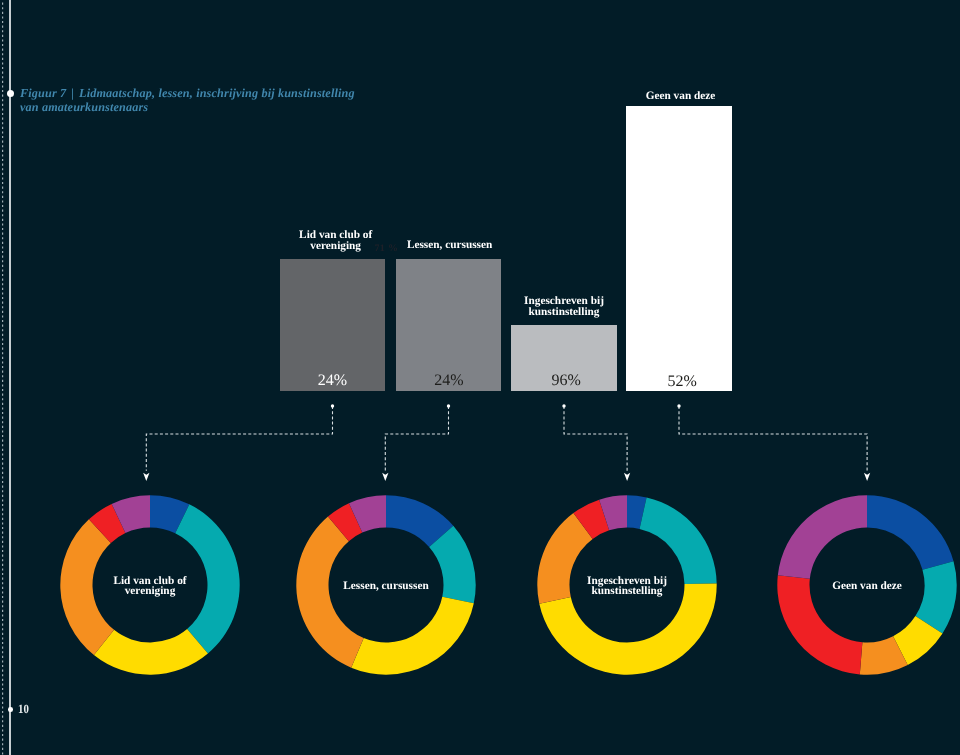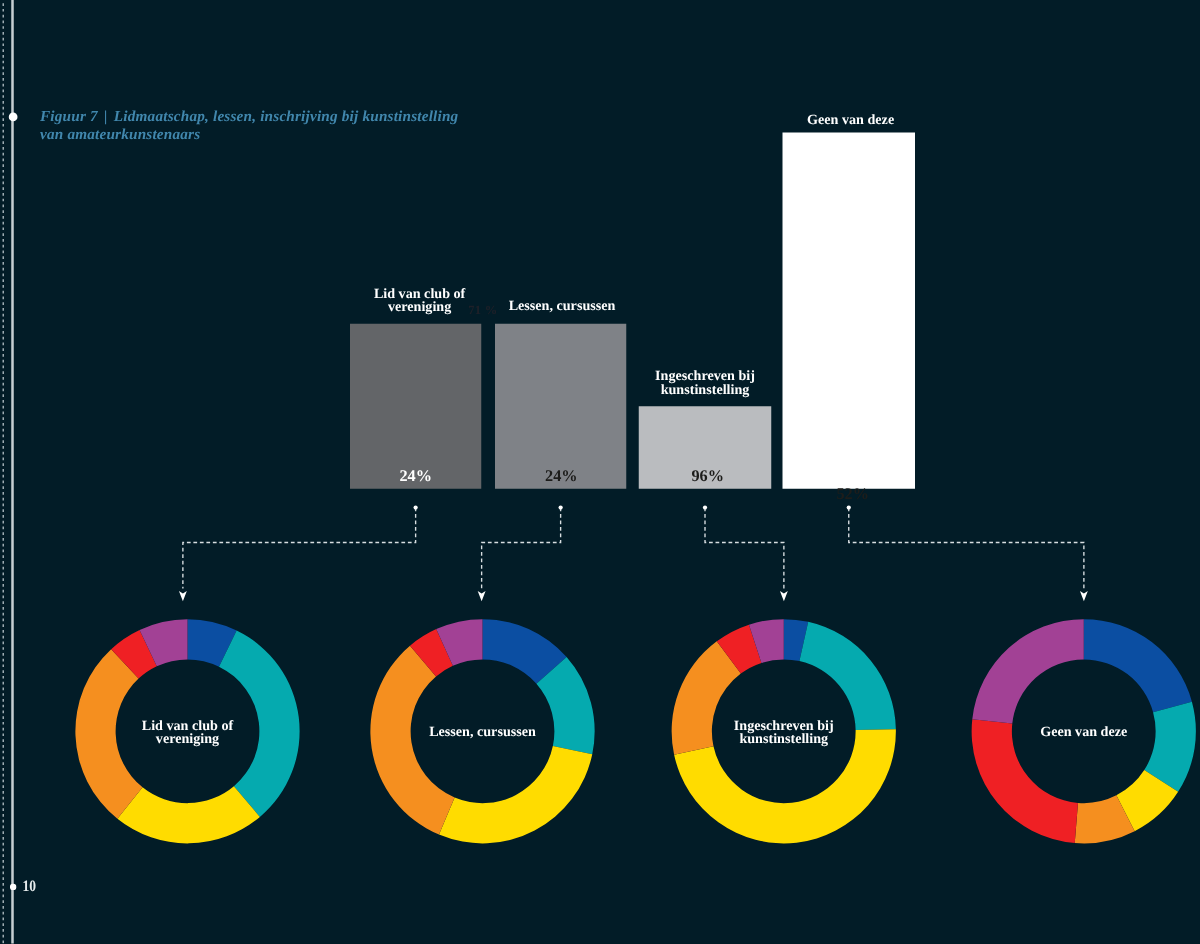--- a/index.html
+++ b/index.html
@@ -12,28 +12,28 @@
   .rail-dashed{position:absolute;left:0;top:0;width:8px;height:755px;}
   .rail-solid{position:absolute;left:9.4px;top:0;width:1.8px;height:755px;
      background:#c6ced2;}
   .rail-dot{position:absolute;border-radius:50%;background:#ffffff;}
   .page-num{position:absolute;left:18.2px;color:#e7eced;font-size:12.6px;
      font-weight:bold;line-height:12.6px;transform:scaleX(0.86);transform-origin:left top;}
 
   
   .title{position:absolute;left:20px;top:85.9px;width:350px;
      font-style:italic;font-weight:bold;font-size:12.2px;line-height:14.6px;
-     color:#4187AD;letter-spacing:.15px;margin-left:12px;}
+     color:#4187AD;letter-spacing:.15px;}
   .title .sep{padding:0 5px;}
 
   
   .bar{position:absolute;}
   .bar-label{position:absolute;color:#ffffff;font-size:11.3px;
      font-weight:bold;line-height:11.2px;text-align:center;}
-  .bar-value{position:absolute;font-size:13px;font-weight:bold;
+  .bar-value{position:absolute;font-size:16px;font-weight:normal;
      line-height:11px;text-align:center;}
   .ghost{position:absolute;font-size:10px;font-weight:bold;
      color:#2a2229;opacity:.7;letter-spacing:.3px;}
 
   
   .conn{position:absolute;left:0;top:0;width:960px;height:755px;
      pointer-events:none;}
 
   
   .donut{position:absolute;}
@@ -62,21 +62,21 @@
       <div class="bar-label" style="left: 295.7px; width: 80px; top: 229.8px;">Lid van club of vereniging</div>
       <div class="bar-value" style="left: 280px; width: 105px; top: 374.7px; color: rgb(255, 255, 255);">24%</div>
       <div class="bar" style="left: 396px; top: 259px; width: 105px; height: 131.5px; background: rgb(127, 130, 135);"></div>
       <div class="bar-label" style="left: 399.6px; width: 100px; top: 240.1px;">Lessen, cursussen</div>
       <div class="bar-value" style="left: 396.5px; width: 105px; top: 374.7px; color: rgb(29, 29, 27);">24%</div>
       <div class="bar" style="left: 511px; top: 325px; width: 106px; height: 65.5px; background: rgb(186, 188, 191);"></div>
       <div class="bar-label" style="left: 521px; width: 86px; top: 295.8px;">Ingeschreven bij kunstinstelling</div>
       <div class="bar-value" style="left: 513.2px; width: 106px; top: 374.7px; color: rgb(29, 29, 27);">96%</div>
       <div class="bar" style="left: 626px; top: 106px; width: 106px; height: 284.5px; background: rgb(255, 255, 255);"></div>
       <div class="bar-label" style="left: 635.5px; width: 90px; top: 91.3px;">Geen van deze</div>
-      <div class="bar-value" style="left: 629.2px; width: 106px; top: 389px; color: rgb(29, 29, 27);">52%</div>
+      <div class="bar-value" style="left: 629.2px; width: 106px; top: 376px; color: rgb(29, 29, 27);">52%</div>
       <div class="ghost" style="left: 374.5px; top: 243px;">71 %</div>
     </div>
 
   <svg class="conn" id="connectors" viewBox="0 0 960 755" width="960" height="755">
       <path d="M332.5 406 L332.5 434 L146.3 434 L146.3 470.7" fill="none" stroke="#d8dee1" stroke-width="1.1" stroke-dasharray="3 2.2"></path>
       <circle cx="332.5" cy="406" r="1.7" fill="#ffffff"></circle>
       <path d="M143.15 472.7 L146.3 474.8 L149.45000000000002 472.7 L146.3 480.9 Z" fill="#ffffff"></path>
       <path d="M448.5 406 L448.5 434 L385.3 434 L385.3 470.7" fill="none" stroke="#d8dee1" stroke-width="1.1" stroke-dasharray="3 2.2"></path>
       <circle cx="448.5" cy="406" r="1.7" fill="#ffffff"></circle>
       <path d="M382.15000000000003 472.7 L385.3 474.8 L388.45 472.7 L385.3 480.9 Z" fill="#ffffff"></path>

